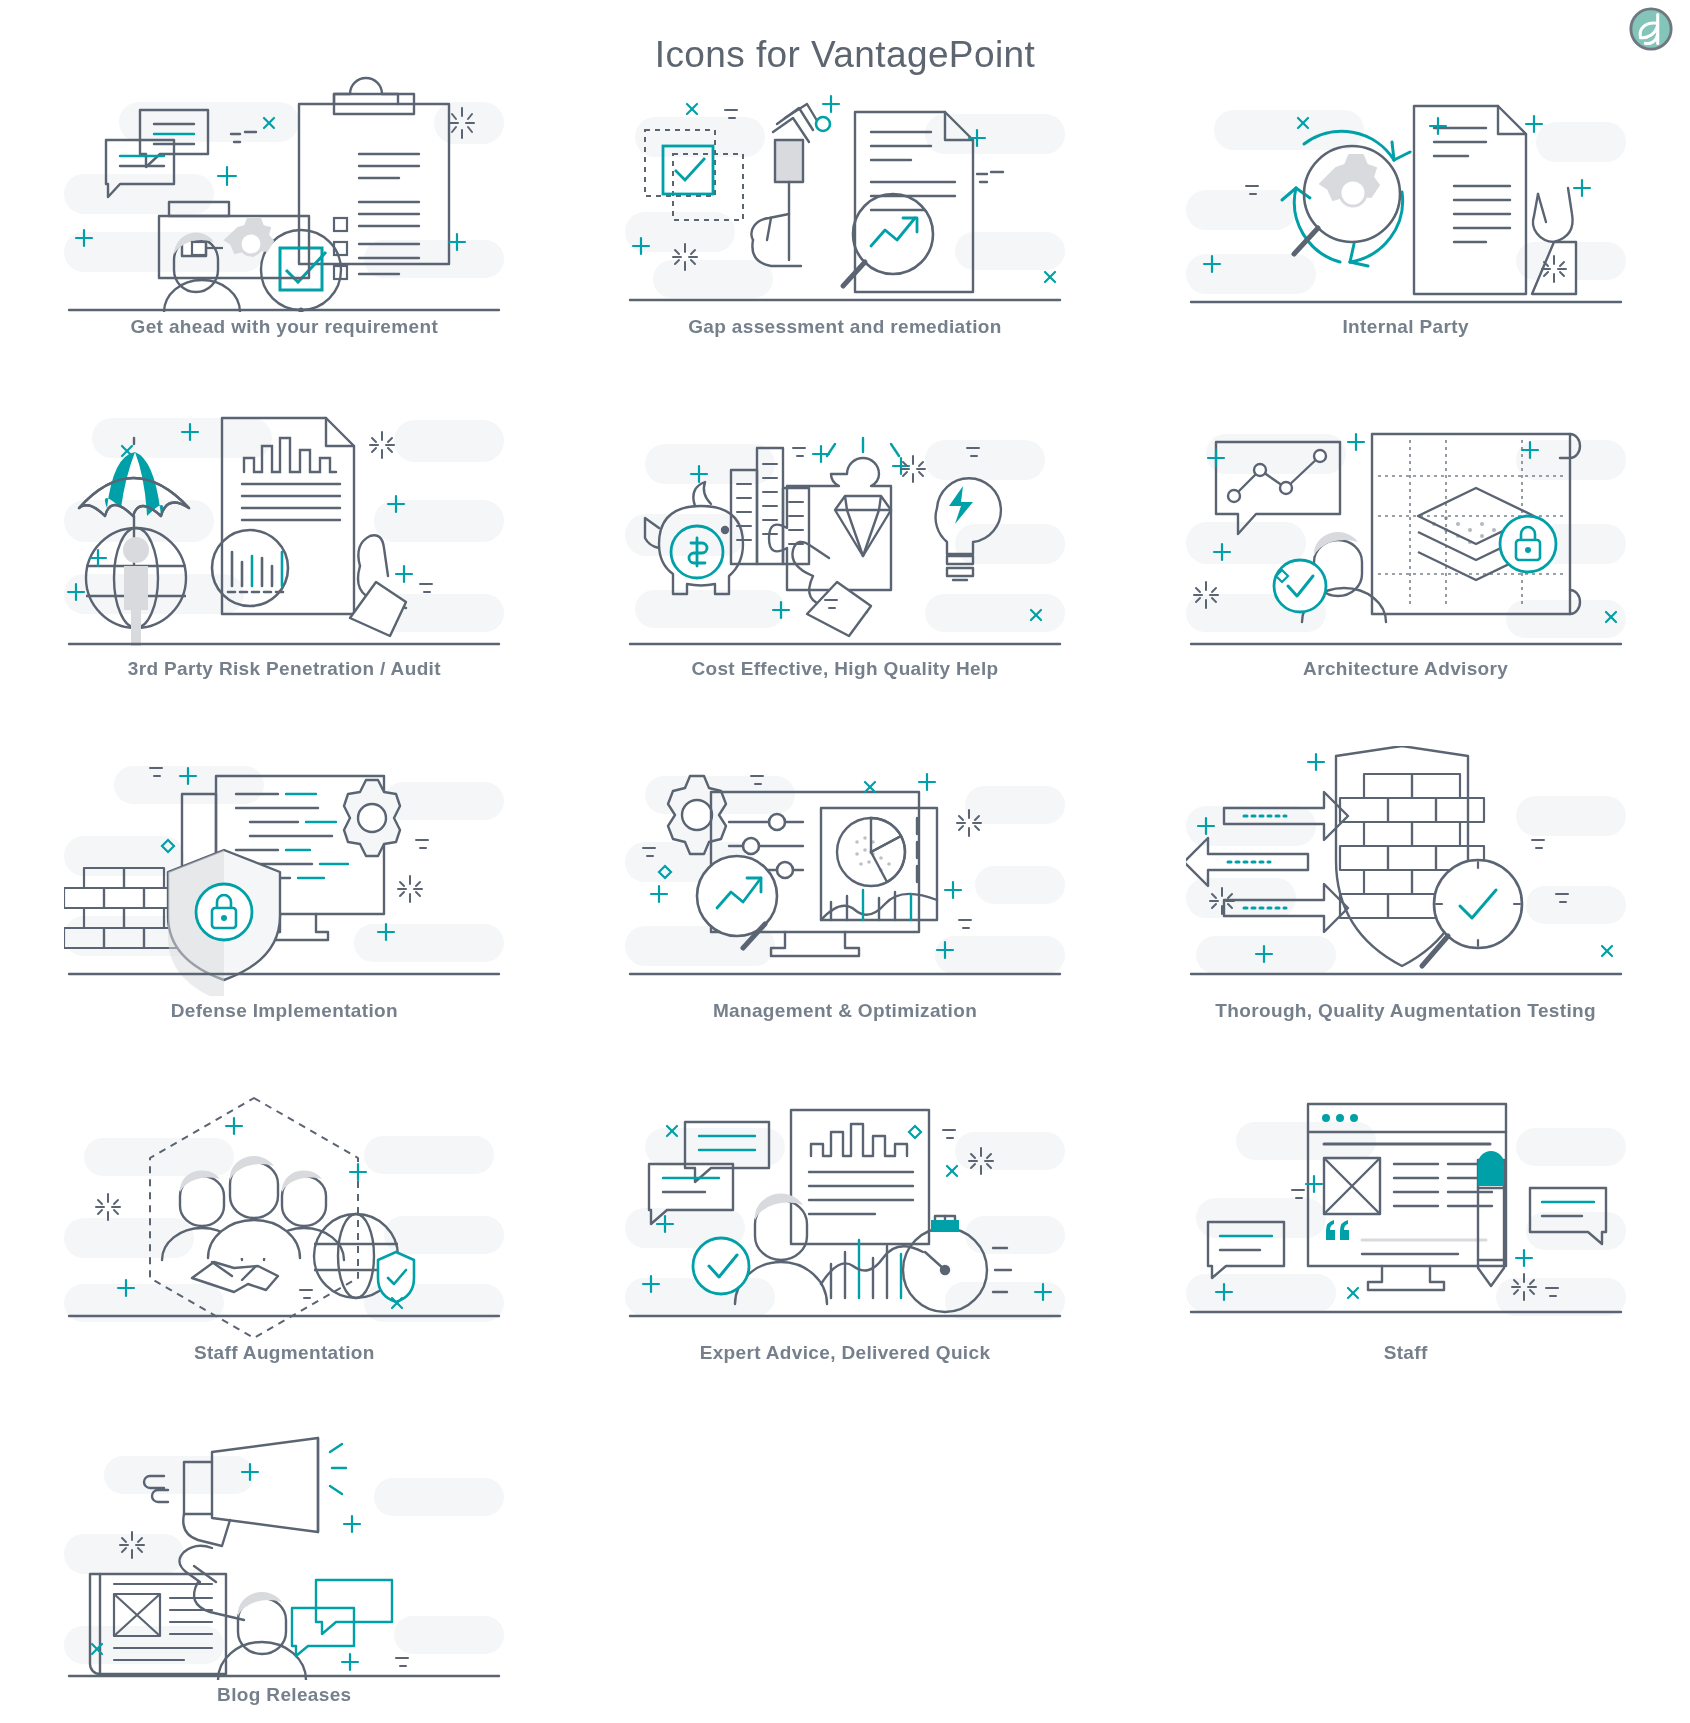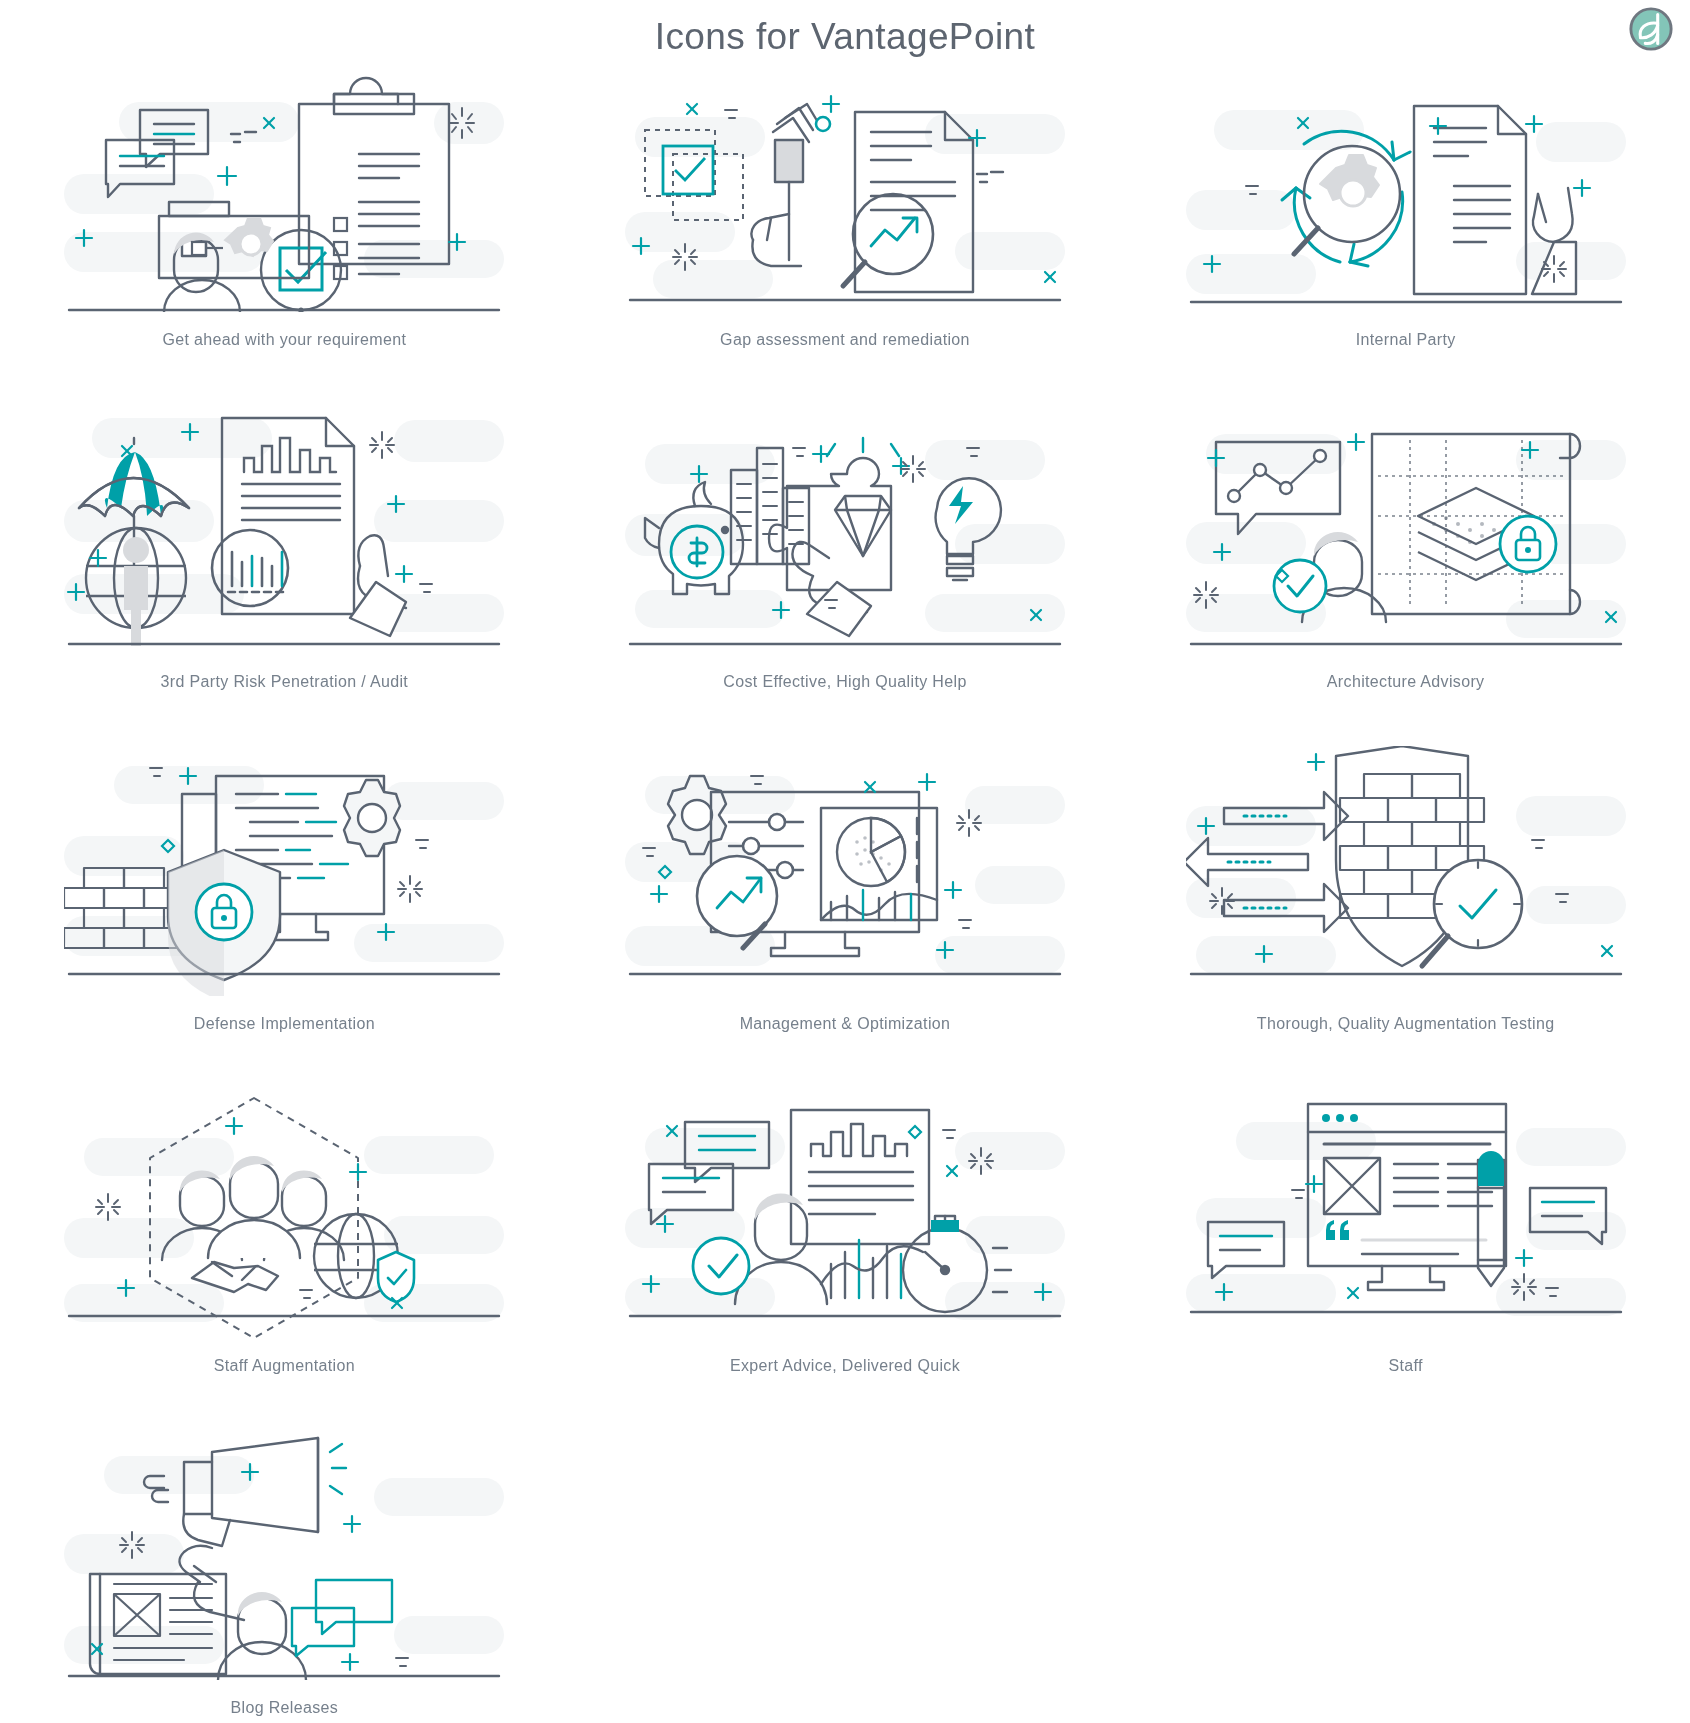--- a/index.html
+++ b/index.html
@@ -10,21 +10,21 @@
   }
   body { width: 1690px; height: 1723px; position: relative; overflow: hidden; }
 
   #page-title {
     text-align: center;
     font-size: 37px;
     font-weight: 400;
     color: #5d6570;
     letter-spacing: 0.4px;
     margin: 0;
-    padding-top: 12px;
+    padding-top: 30px;
     height: 62px;
     line-height: 50px;
   }
 
   #brand-logo {
     position: absolute;
     top: 6px; right: 16px;
     width: 46px; height: 46px;
   }
 
@@ -42,26 +42,26 @@
     flex-direction: column;
     align-items: center;
     justify-content: flex-start;
   }
   .icon-art {
     width: 440px;
     height: 250px;
     display: block;
   }
   .icon-caption {
-    font-size: 16px;
+    font-size: 19px;
     color: #76808c;
     letter-spacing: 0.35px;
     text-align: center;
-    margin-top: 18px;
-    font-weight: 400;
+    margin-top: 5px;
+    font-weight: 700;
     line-height: 20px;
   }
 </style>
 </head>
 <body>
 
 <h1 id="page-title">Icons for VantagePoint</h1>
 
 <svg id="brand-logo" viewBox="0 0 48 48" aria-hidden="true">
   <circle cx="24" cy="24" r="21" fill="#83c5b8" stroke="#6f7780" stroke-width="3"></circle>

